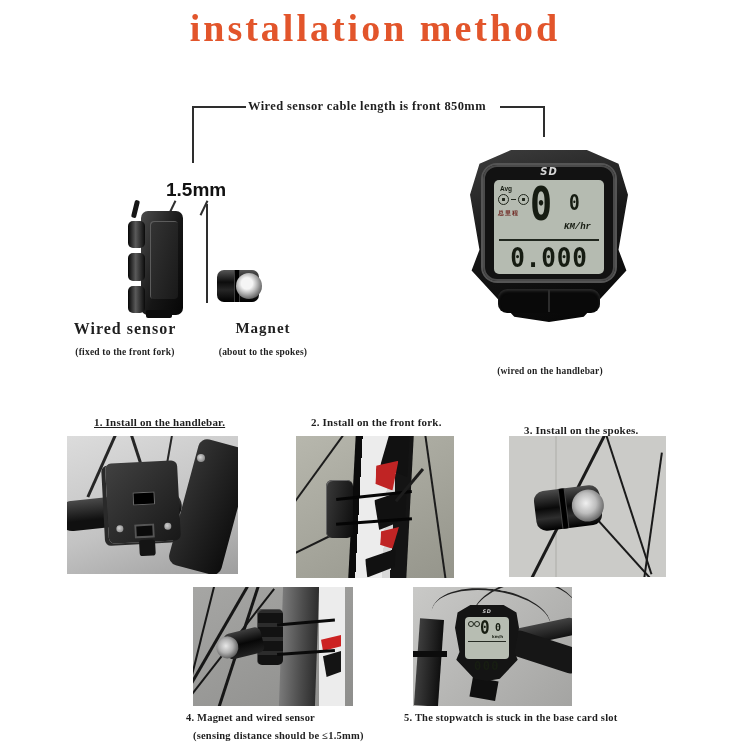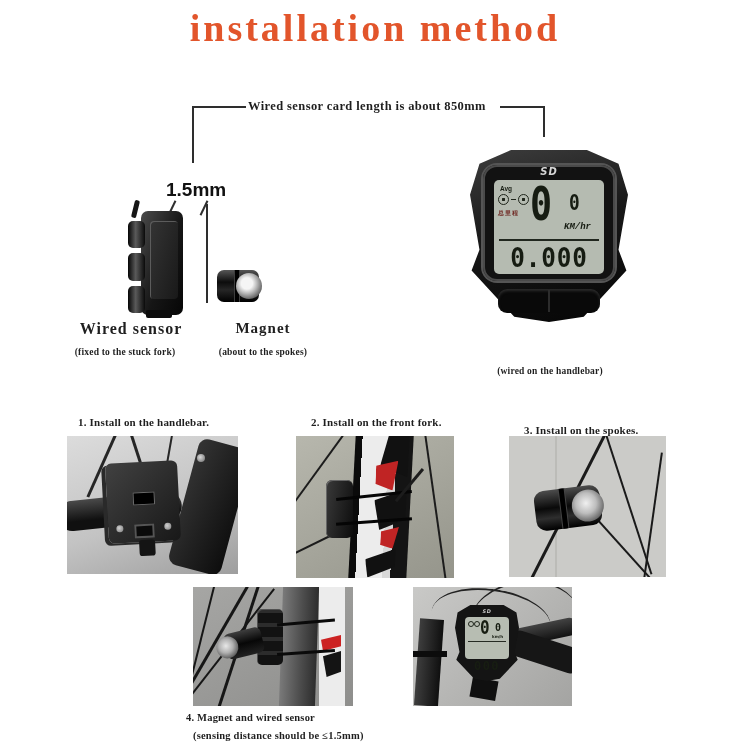--- a/index.html
+++ b/index.html
@@ -141,21 +141,21 @@
            font-weight:800;font-size:12px;line-height:1;letter-spacing:1.5px;}
   .p5-arm{left:58px;top:92px;width:26px;height:20px;background:#101010;transform:rotate(10deg);}
 </style>
 </head>
 <body>
 
 <div class="stage">
 
   <div class="title" style="color: rgb(226, 85, 43);">installation method</div>
 
-  <div class="note-main">Wired sensor card length is about 850mm</div>
+  <div class="note-main">Wired sensor cable length is front 850mm</div>
   <div class="ln" style="left:192px;top:106px;width:54px;height:1.5px;"></div>
   <div class="ln" style="left:500px;top:106px;width:44px;height:1.5px;"></div>
   <div class="ln" style="left:192px;top:106px;width:1.5px;height:57px;"></div>
   <div class="ln" style="left:543px;top:106px;width:1.5px;height:31px;"></div>
 
   <div class="gap-label">1.5mm</div>
   <div class="ln" style="left:171px;top:200px;width:2px;height:16px;transform:rotate(26deg);"></div>
   <div class="ln" style="left:203px;top:200px;width:2px;height:16px;transform:rotate(26deg);"></div>
   <div class="ln" style="left:206px;top:204px;width:1.5px;height:99px;"></div>
 
@@ -170,22 +170,22 @@
     <div class="abs sf-face"></div>
     <div class="abs sf-foot"></div>
   </div>
 
   <div class="abs magnet-fig">
     <div class="abs mg-body"></div>
     <div class="abs mg-groove"></div>
     <div class="abs mg-cap"></div>
   </div>
 
-  <div class="part-label" style="left:64px;top:320px;width:134px;">Wired sensor</div>
-  <div class="part-note" style="left:48px;top:347px;width:154px;">(fixed to the stuck fork)</div>
+  <div class="part-label" style="left:58px;top:320px;width:134px;">Wired sensor</div>
+  <div class="part-note" style="left:48px;top:347px;width:154px;">(fixed to the front fork)</div>
   <div class="part-label" style="left:215px;top:320px;width:96px;font-size:15px;">Magnet</div>
   <div class="part-note" style="left:203px;top:347px;width:120px;">(about to the spokes)</div>
   <div class="part-note" style="left:480px;top:366px;width:140px;">(wired on the handlebar)</div>
 
   <div class="abs sw">
     <div class="abs sw-body"></div>
     <div class="abs sw-frame"></div>
     <div class="abs sw-logo">SD</div>
     <div class="abs sw-lcd">
       <div class="abs lcd-avg">Avg</div>
@@ -198,21 +198,21 @@
       <div class="abs lcd-big">0</div>
       <div class="abs lcd-dec">0</div>
       <div class="abs lcd-unit">KM/hr</div>
       <div class="abs lcd-line"></div>
       <div class="abs lcd-dist">0.000</div>
     </div>
     <div class="abs sw-bottom"></div>
     <div class="abs sw-btn-div"></div>
   </div>
 
-  <div class="cap" style="left:78px;top:416px;">1. Install on the handlebar.</div>
+  <div class="cap" style="left:94px;top:416px;text-decoration:underline;">1. Install on the handlebar.</div>
   <div class="cap" style="left:303px;top:416px;margin-left:8px;">2. Install on the front fork.</div>
   <div class="cap" style="left:524px;top:424px;">3. Install on the spokes.</div>
 
   <div class="photo photo1">
     <div class="abs p1-cable" style="left:34px;top:-8px;width:2.5px;height:72px;transform:rotate(24deg);"></div>
     <div class="abs p1-cable" style="left:72px;top:-12px;width:2.5px;height:78px;transform:rotate(-18deg);"></div>
     <div class="abs p1-cable" style="left:100px;top:-8px;width:2px;height:60px;transform:rotate(10deg);"></div>
     <div class="abs p1-bar"></div>
     <div class="abs p1-stem"></div>
     <div class="abs p1-stem-bolt"></div>
@@ -291,14 +291,15 @@
         <div class="abs p5-small0">0</div>
         <div class="abs p5-unit">km/h</div>
         <div class="abs p5-line"></div>
         <div class="abs p5-dist">000</div>
       </div>
     </div>
   </div>
 
   <div class="cap-sm" style="left:186px;top:712px;">4. Magnet and wired sensor</div>
   <div class="cap-sm" style="left:193px;top:730px;">(sensing distance should be ≤1.5mm)</div>
+  <div class="cap-sm" style="left:404px;top:712px;">5. The stopwatch is stuck in the base card slot</div>
 
 </div>
 
 </body></html>

